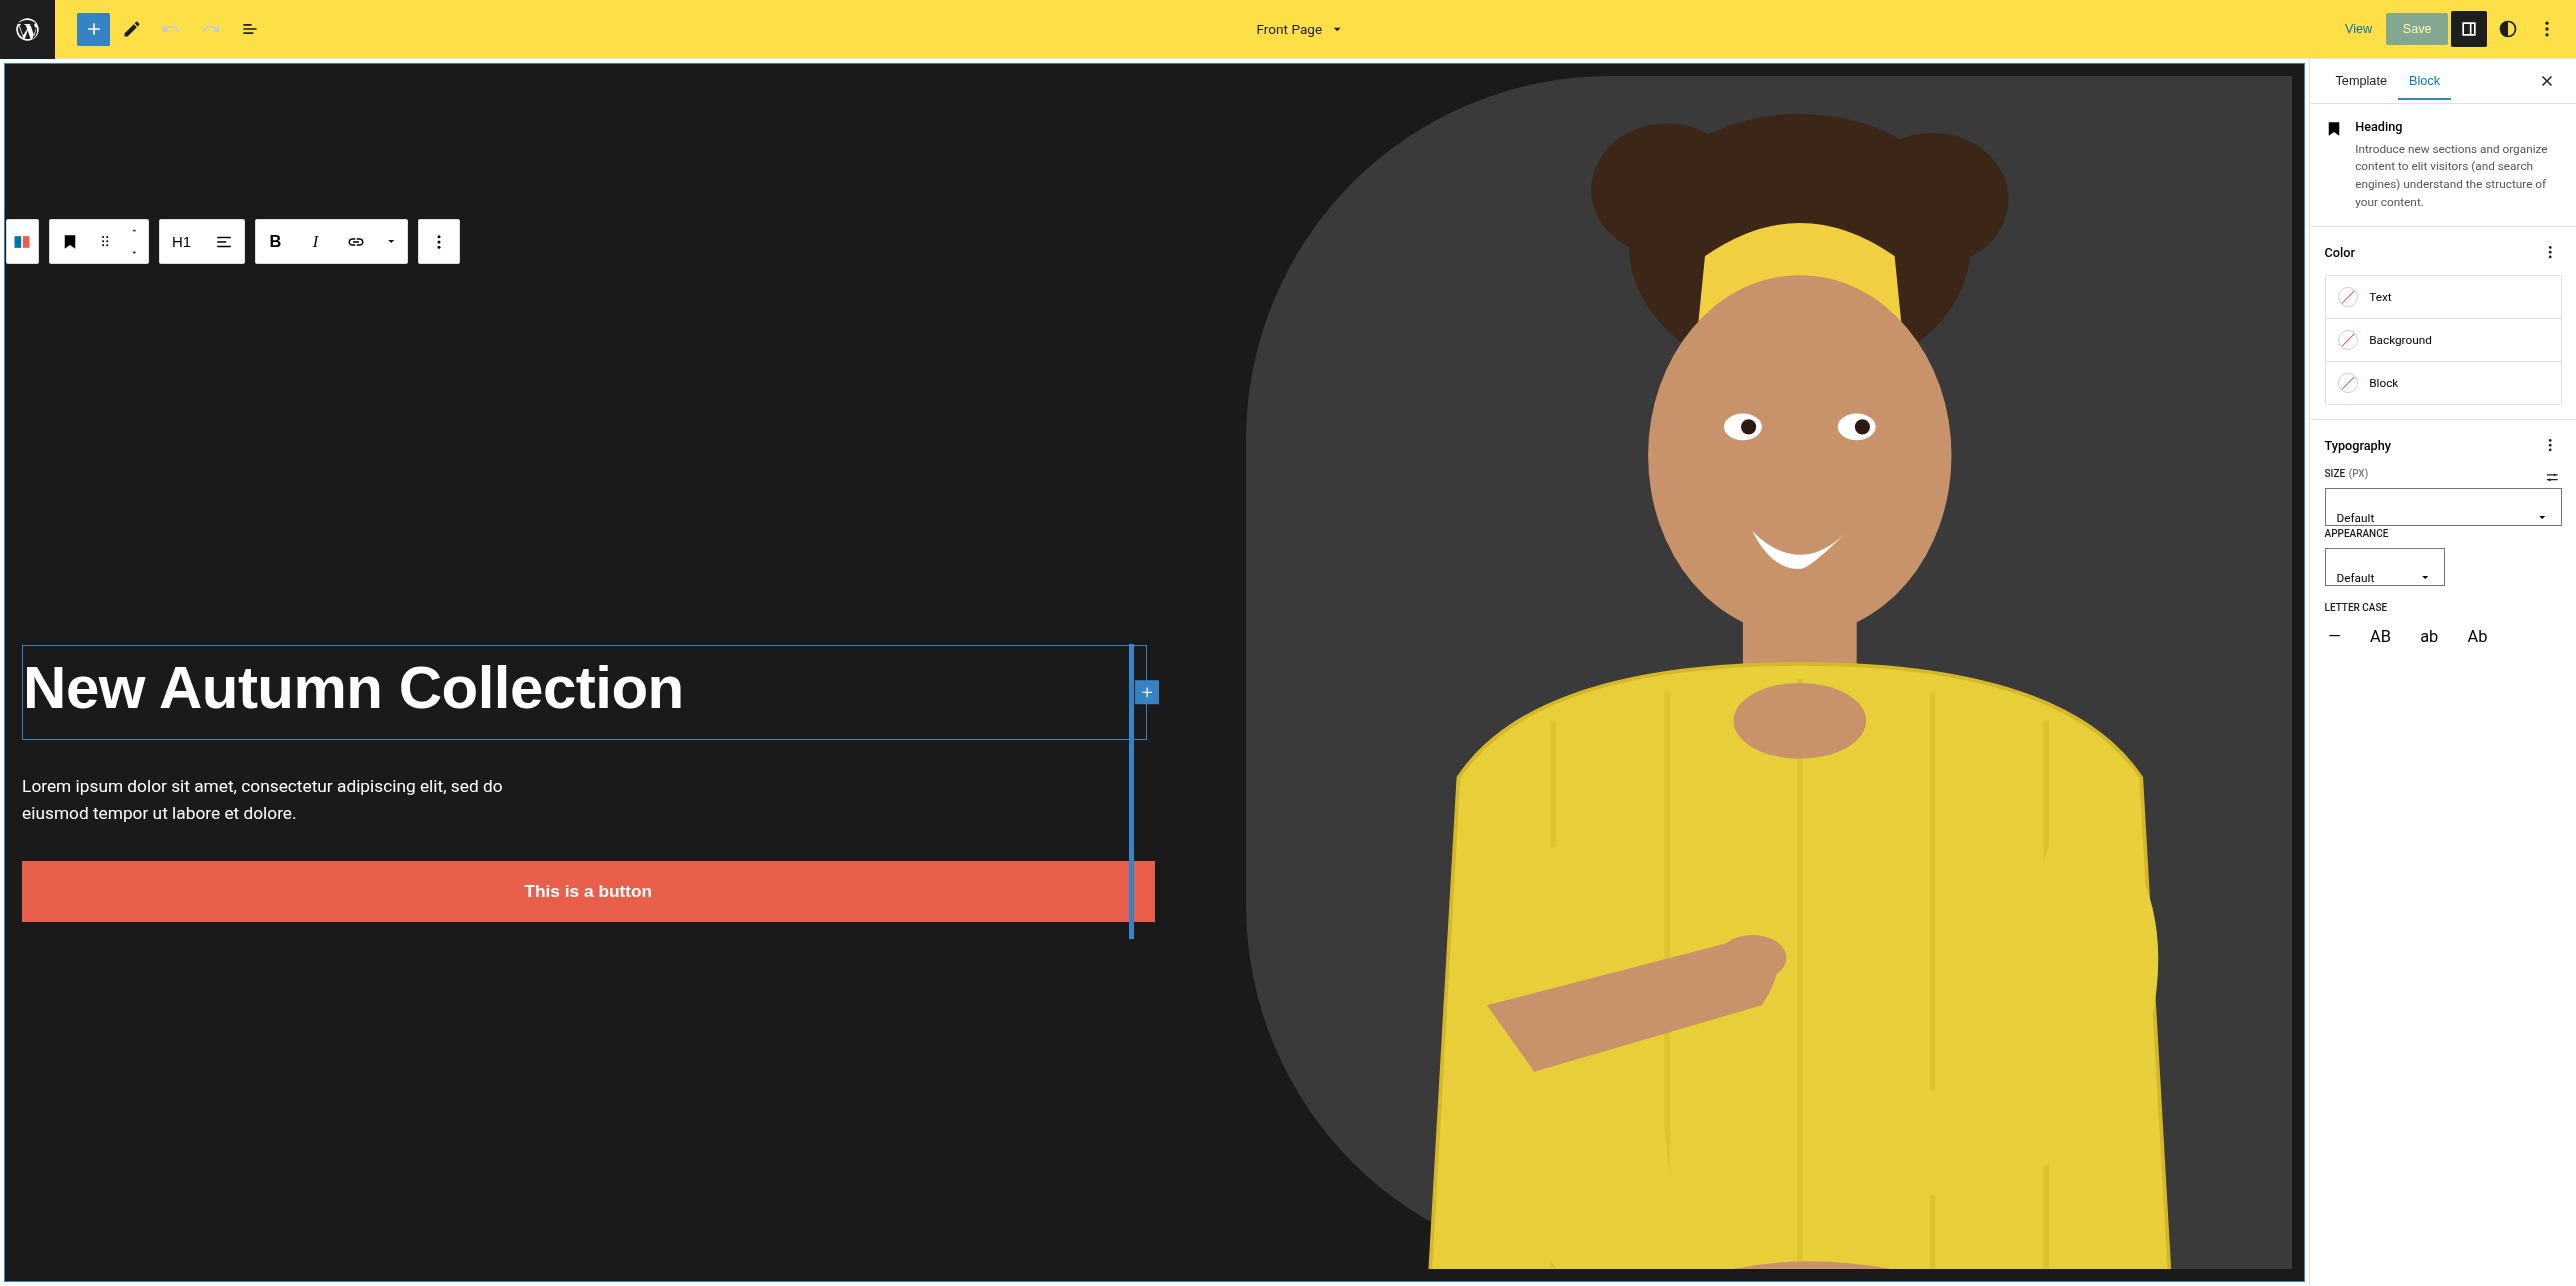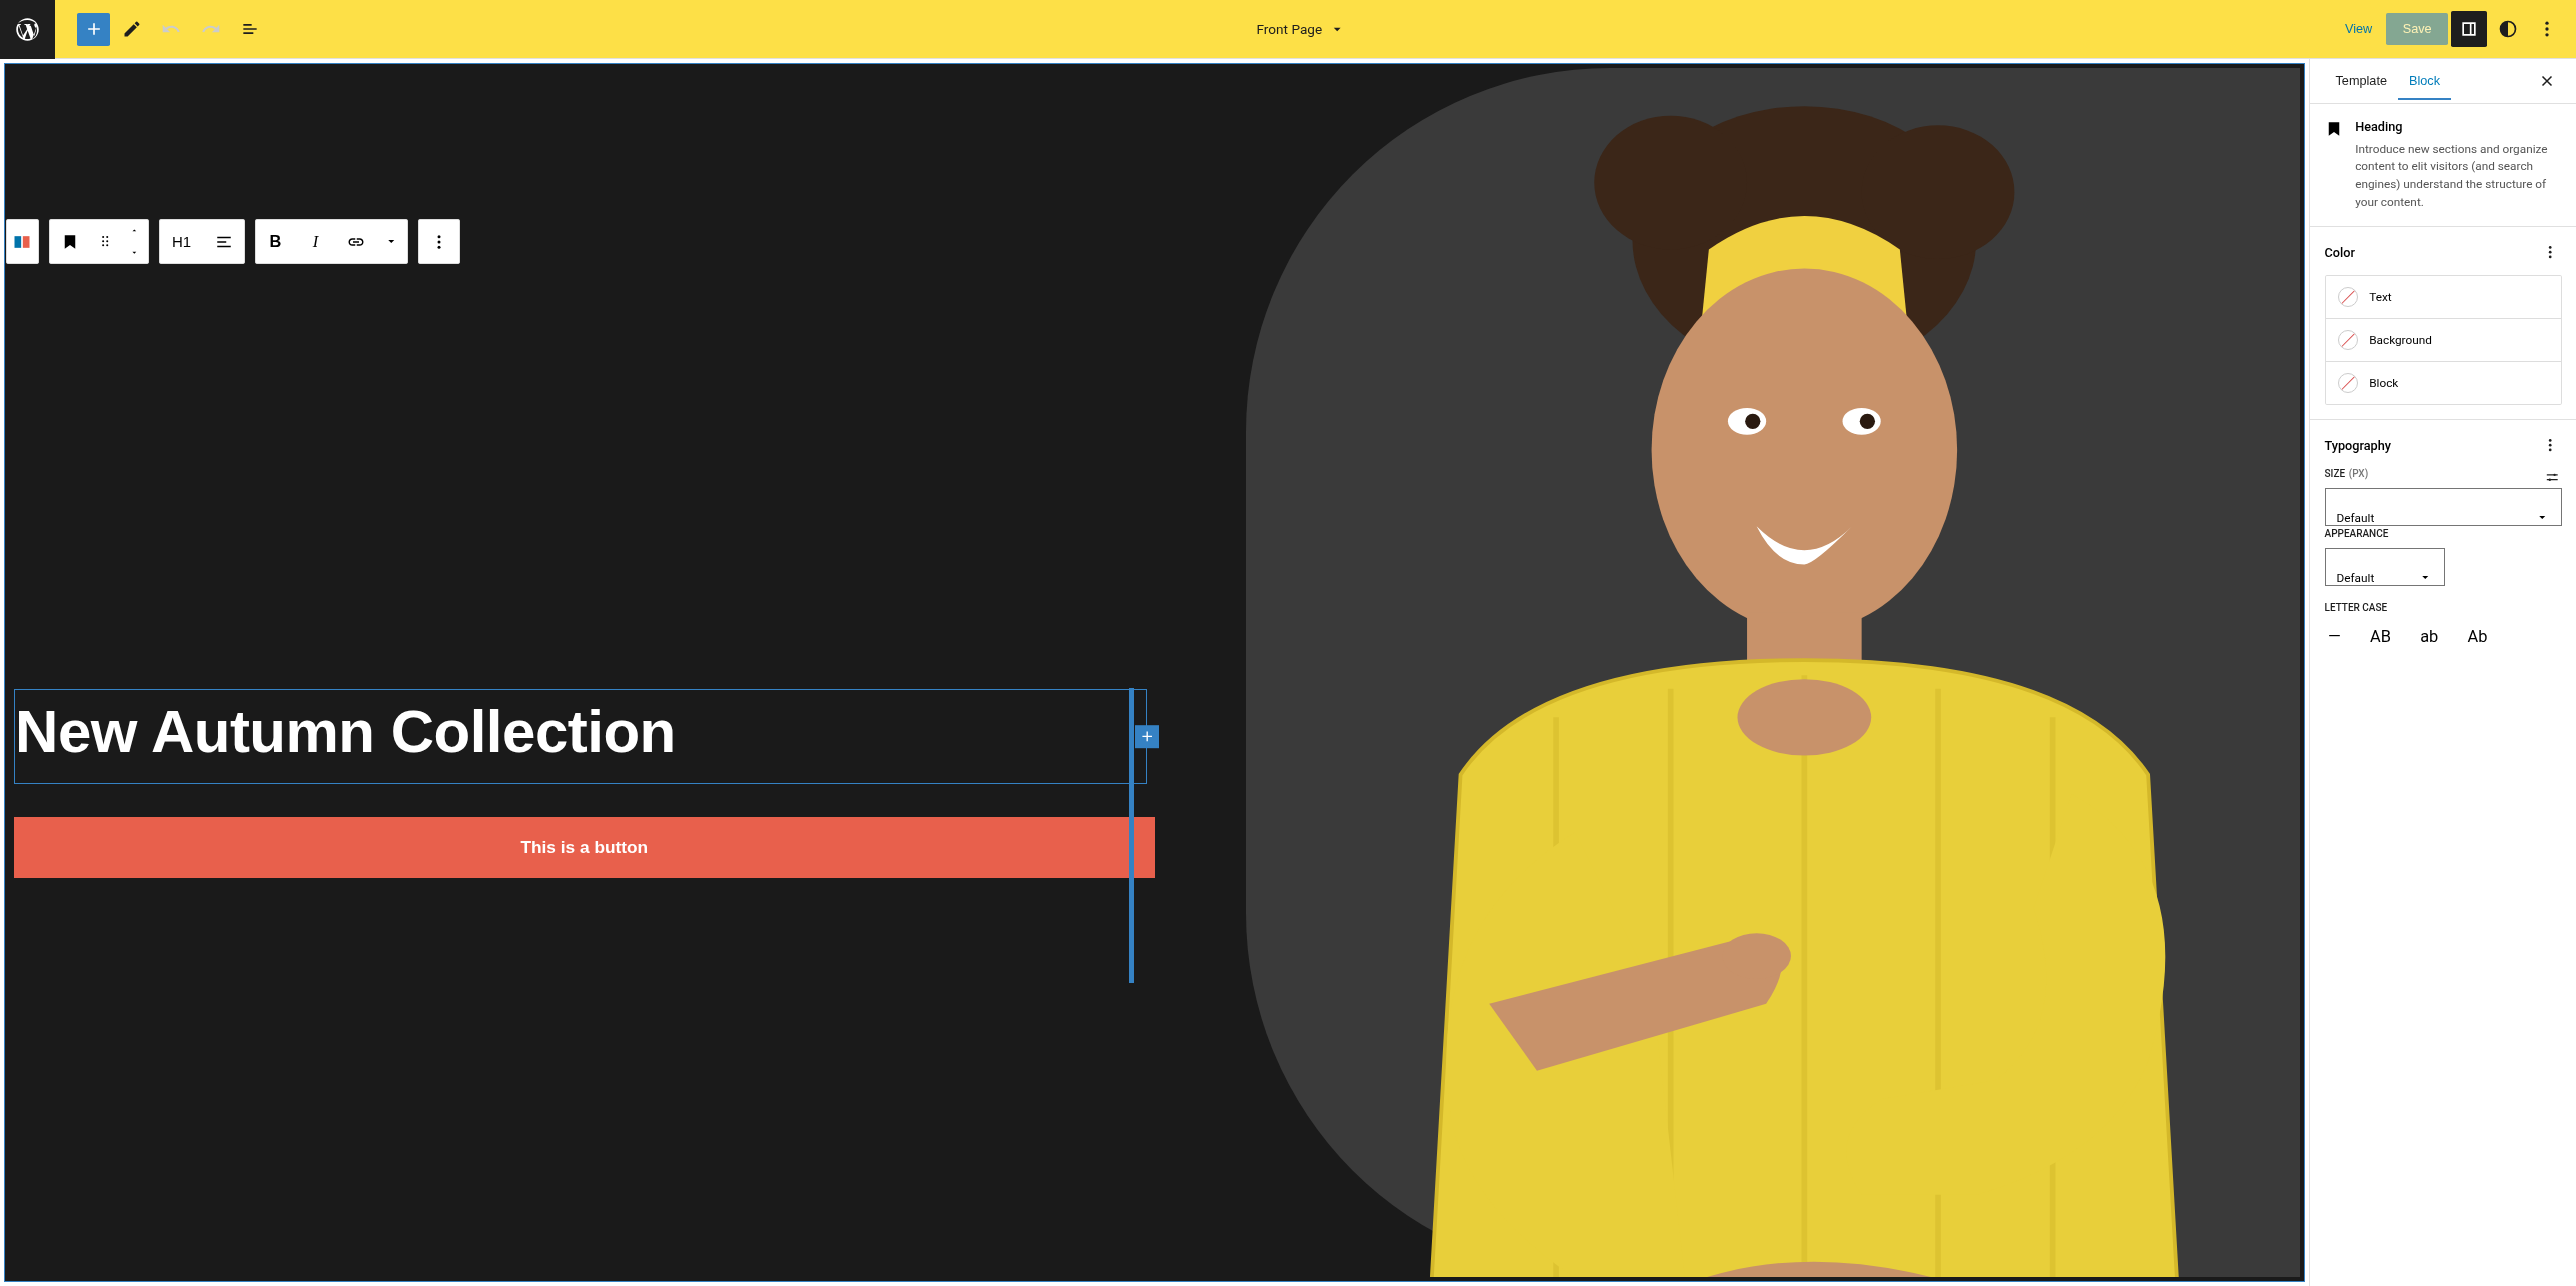--- a/index.html
+++ b/index.html
@@ -22,21 +22,21 @@
 .btn-save { background: #3582c4; color: #fff; border: none; padding: 9px 16.4px; cursor: pointer; border-radius: 1.8px; font-size: 12.7px; opacity: 0.6; }
 .btn-square { width: 36px; height: 36px; border: none; display: flex; align-items: center; justify-content: center; cursor: pointer; border-radius: 1.8px; }
 .btn-square.dark { background: #1e1e1e; }
 .btn-square.dark svg { fill: #fff; }
 .btn-square.light { background: transparent; }
 .btn-square.light svg { fill: #1e1e1e; }
 
 
 .main { flex: 1; display: flex; overflow: hidden; }
 .canvas-wrap { flex: 1; background: #fff; padding: 3.6px; overflow: hidden; position: relative;}
-.canvas { width: 100%; height: 100%; background: #1a1a1a; border: 1.8px solid #3582c4; position: relative; display: flex; padding: 4px; overflow: hidden; }
+.canvas { width: 100%; height: 100%; background: #1a1a1a; border: 1.8px solid #3582c4; position: relative; display: flex; padding: 12px; overflow: hidden; }
 .canvas-left { width: 50%; padding: 0 0 0 0; display:flex; flex-direction:column; justify-content:center; padding-left: 0;}
 .canvas-right { width: 50%; position: relative; overflow:hidden;}
 .person-bg { position: absolute; top: 0; right: 0; width: 92%; height: 100%; background: #3a3a3a; border-radius: 273px 0 0 273px; border-top-left-radius: 364px; border-bottom-left-radius: 364px;}
 .person { position: absolute; inset: 0; }
 .person svg { width: 100%; height: 100%; }
 
 
 .block-toolbar { position: absolute; top: 160px; left: 5.5px; display: flex; background: transparent; gap: 10px; z-index: 10;}
 .bt-group { background: #fff; border: 0.9px solid #ddd; display: flex; align-items: center; height: 45px; border-radius: 1.8px;}
 .bt-btn { width: 40px; height: 44px; background: transparent; border: none; display: flex; align-items: center; justify-content: center; cursor: pointer; }
@@ -228,20 +228,21 @@
         <div class="canvas-left">
           <div class="heading-block">
             <div class="resize-line"></div>
             <h1 class="heading-text">New Autumn Collection</h1>
             <button class="add-block-btn">
               <svg width="16.4" height="16.4" viewBox="0 0 24 24">
                   <path d="M11 5h2v6h6v2h-6v6h-2v-6H5v-2h6z"></path>
                 </svg>
             </button>
           </div>
+          <p class="para">Lorem ipsum dolor sit amet, consectetur adipiscing elit, sed do eiusmod tempor ut labore et dolore.</p>
           <button class="cta-btn">This is a button</button>
         </div>
         <div class="canvas-right">
           <div class="person-bg"></div>
           <div class="person">
             <svg viewBox="0 0 600 720" preserveAspectRatio="xMidYMin slice">
               <ellipse cx="340" cy="90" rx="90" ry="70" fill="#3b2618"></ellipse>
               <ellipse cx="270" cy="60" rx="40" ry="35" fill="#3b2618"></ellipse>
               <ellipse cx="410" cy="65" rx="40" ry="35" fill="#3b2618"></ellipse>
               <path d="M290 95 Q340 60 390 95 L395 145 Q340 150 285 145 Z" fill="#f0d040"></path>

